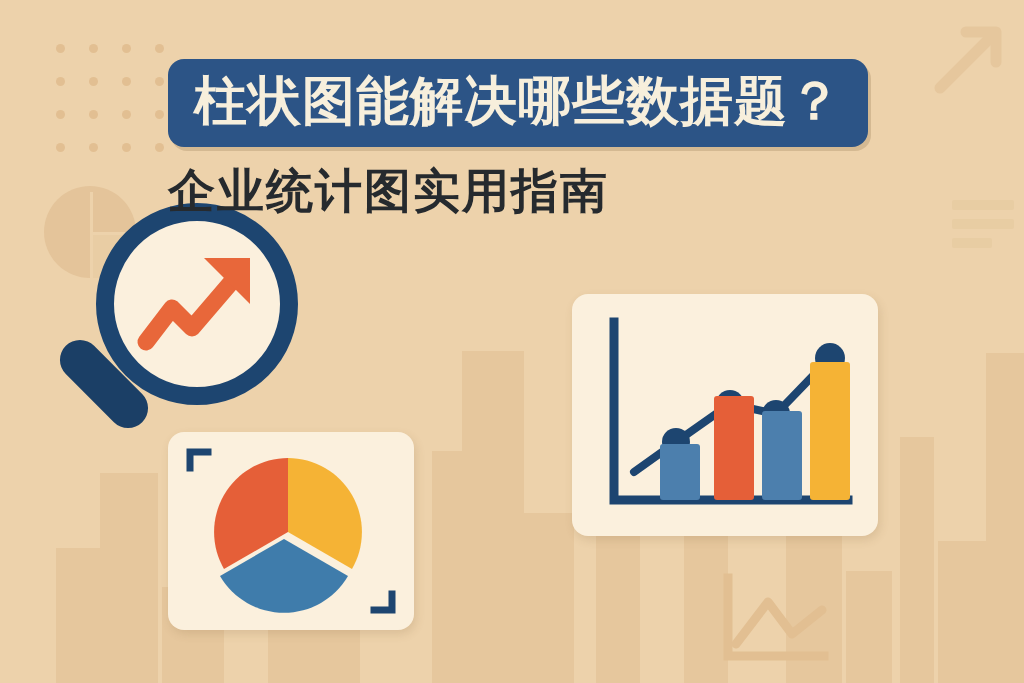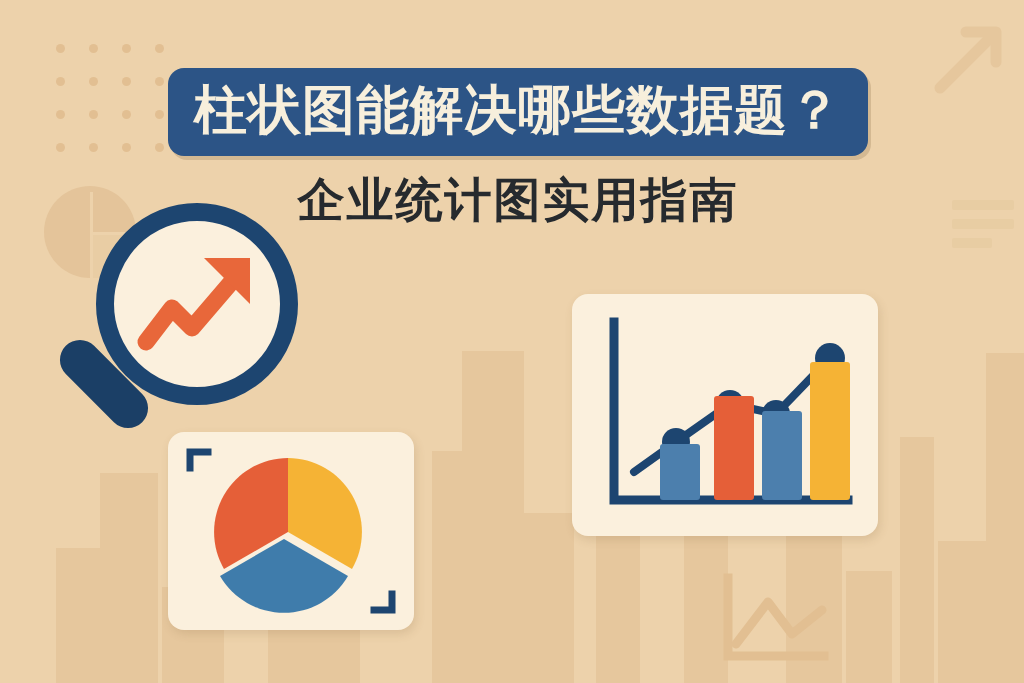--- a/index.html
+++ b/index.html
@@ -98,21 +98,21 @@
     position: absolute;
     width: 112px;
     height: 94px;
   }
 
   
   .headline {
     position: absolute;
     z-index: 5;
     left: 168px;
-    top: 68px;
+    top: 59px;
   }
   .title-banner {
     display: inline-block;
     background: #2c5486;
     border-radius: 16px;
     padding: 14px 26px 18px 26px;
     box-shadow: 3px 4px 0 rgba(140, 110, 70, .25);
   }
   .title-text {
     display: block;
@@ -125,21 +125,20 @@
   }
   .subtitle-text {
     display: block;
     margin-top: 18px;
     color: #262a2e;
     font-size: 47px;
     font-weight: bold;
     letter-spacing: 2px;
     line-height: 1.1;
     white-space: nowrap;
-    text-align: center;
   }
 
   
   .magnifier {
     position: absolute;
     z-index: 4;
     left: 44px;
     top: 196px;
     width: 270px;
     height: 250px;

